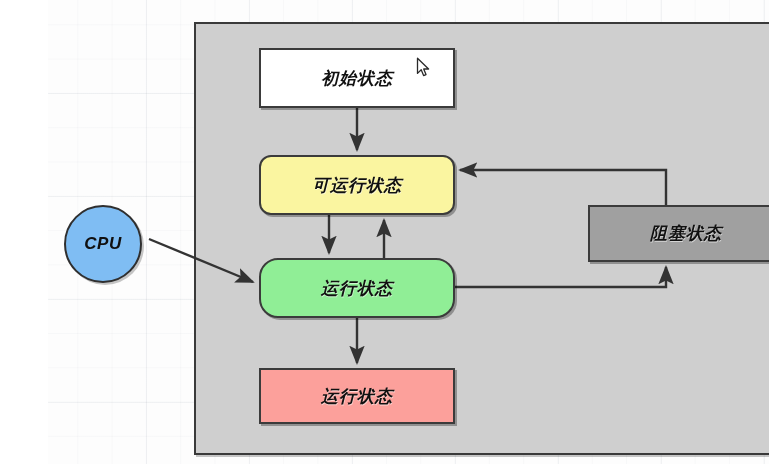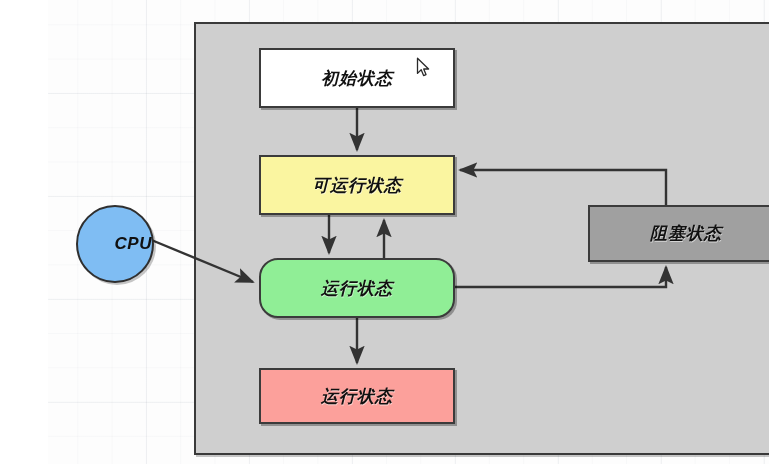--- a/index.html
+++ b/index.html
@@ -52,39 +52,39 @@
     font-size: 17px;
     font-weight: bold;
     font-style: italic;
     color: #111111;
     letter-spacing: 1px;
     white-space: nowrap;
     text-shadow: 0.6px 0.6px 0 rgba(255,255,255,0.55);
   }
 
   #node-initial   { left: 211px; top: 48px;  width: 196px; height: 60px; background: #ffffff; }
-  #node-ready     { left: 211px; top: 155px; width: 196px; height: 60px; background: #faf5a0; }
+  #node-ready     { left: 211px; top: 155px; width: 196px; height: 60px; background: #faf5a0; border-radius: 12px; }
   #node-running   { left: 211px; top: 258px; width: 196px; height: 60px; background: #90ee96; border-radius: 19px; }
   #node-terminated{ left: 211px; top: 368px; width: 196px; height: 56px; background: #fca09b; }
   #node-blocked   { left: 540px; top: 205px; width: 196px; height: 57px; background: #a0a0a0; align-items: center; }
 
   
   #node-cpu {
     position: absolute;
-    left: 28px;
+    left: 16px;
     top: 205px;
     width: 78px;
     height: 78px;
     border-radius: 50%;
     background: #7fbdf3;
     border: 2px solid #2f2f2f;
     box-sizing: border-box;
     display: flex;
     align-items: center;
-    justify-content: flex-end;
+    justify-content: center;
     box-shadow: 2px 2px 0 rgba(0,0,0,0.22);
   }
   #node-cpu .label {
     font-size: 17px;
     font-weight: bold;
     font-style: italic;
     color: #101010;
     letter-spacing: 0.5px;
   }
 

